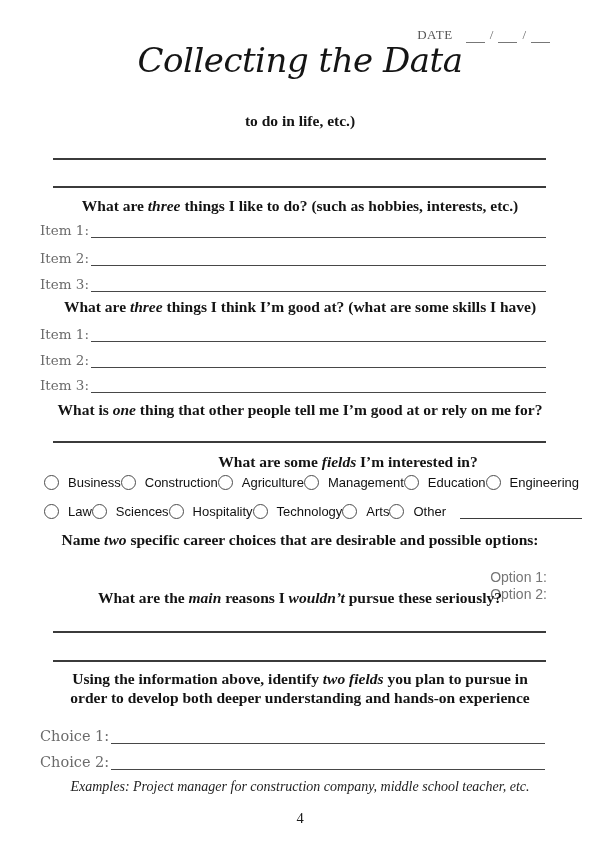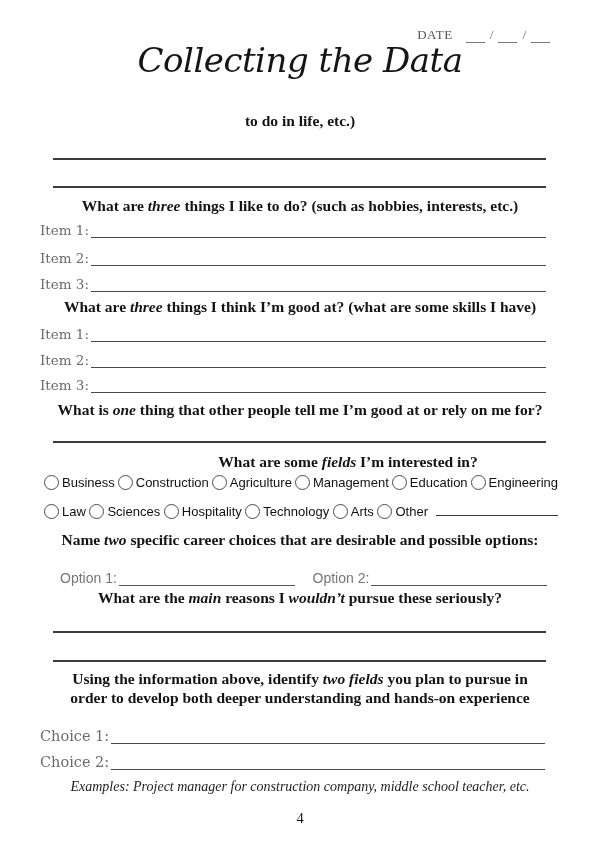--- a/index.html
+++ b/index.html
@@ -38,21 +38,21 @@
   
   .fill-row { display:flex; align-items:flex-end; height:17px; }
   .fill-line { flex:1 1 auto; height:13px; border-bottom:1.5px solid #474747; margin-left:2px; }
   .item-row { left:40px; right:54px; }
   .item-label { font-family:"DejaVu Serif", serif; font-size:13.5px; color:#6b6b6b; white-space:nowrap; }
   .choice-row { left:40px; right:55px; height:18px; }
   .choice-label { font-family:"DejaVu Serif", serif; font-size:14.5px; color:#6b6b6b; white-space:nowrap; }
 
   
   .radio-row { left:44px; right:42px; height:20px; display:flex; justify-content:space-between; align-items:center; }
-  .radio-item { display:flex; align-items:flex-start; gap:3px; }
+  .radio-item { display:flex; align-items:flex-end; gap:9px; }
   .radio-circle { width:15px; height:15px; border:1.6px solid #4c4c4c; border-radius:50%; background:#fff; flex:0 0 auto; }
   .radio-label { font-family:"Liberation Sans", sans-serif; font-size:13px; color:#111; white-space:nowrap; }
   .other-line { display:inline-block; width:122px; height:12px; border-bottom:1.6px solid #3b3b3b; margin-left:5px; }
 
   
   .options-row { left:60px; right:53px; display:flex; align-items:flex-end; height:17px; }
   .option-label { font-family:"Liberation Sans", sans-serif; font-size:14px; color:#757575; white-space:nowrap; }
   .option-label.opt2 { margin-left:18px; }
   .options-row .fill-line { border-bottom:1.5px solid #555; }
 
@@ -165,21 +165,21 @@
       <span class="radio-label">Arts</span>
     </div>
     <div class="radio-item">
       <span class="radio-circle"></span>
       <span class="radio-label">Other</span>
       <span class="other-line"></span>
     </div>
   </div>
 
   <div class="abs q oneline" style="top:530px;"><span>Name </span><i>two</i><span> specific career choices that are desirable and possible options:</span></div>
-  <div class="abs options-row" style="top:569px;">
+  <div class="abs options-row" style="top:569px;flex-direction:column;">
     <span class="option-label">Option 1:</span>
     <span class="fill-line"></span>
     <span class="option-label opt2">Option 2:</span>
     <span class="fill-line"></span>
   </div>
 
   <div class="abs q oneline" style="top:588px;"><span>What are the </span><i>main</i><span> reasons I </span><i>wouldn’t</i><span> pursue these seriously?</span></div>
   <div class="abs rule" style="top:631px;"></div>
   <div class="abs rule" style="top:660px;"></div>
 

